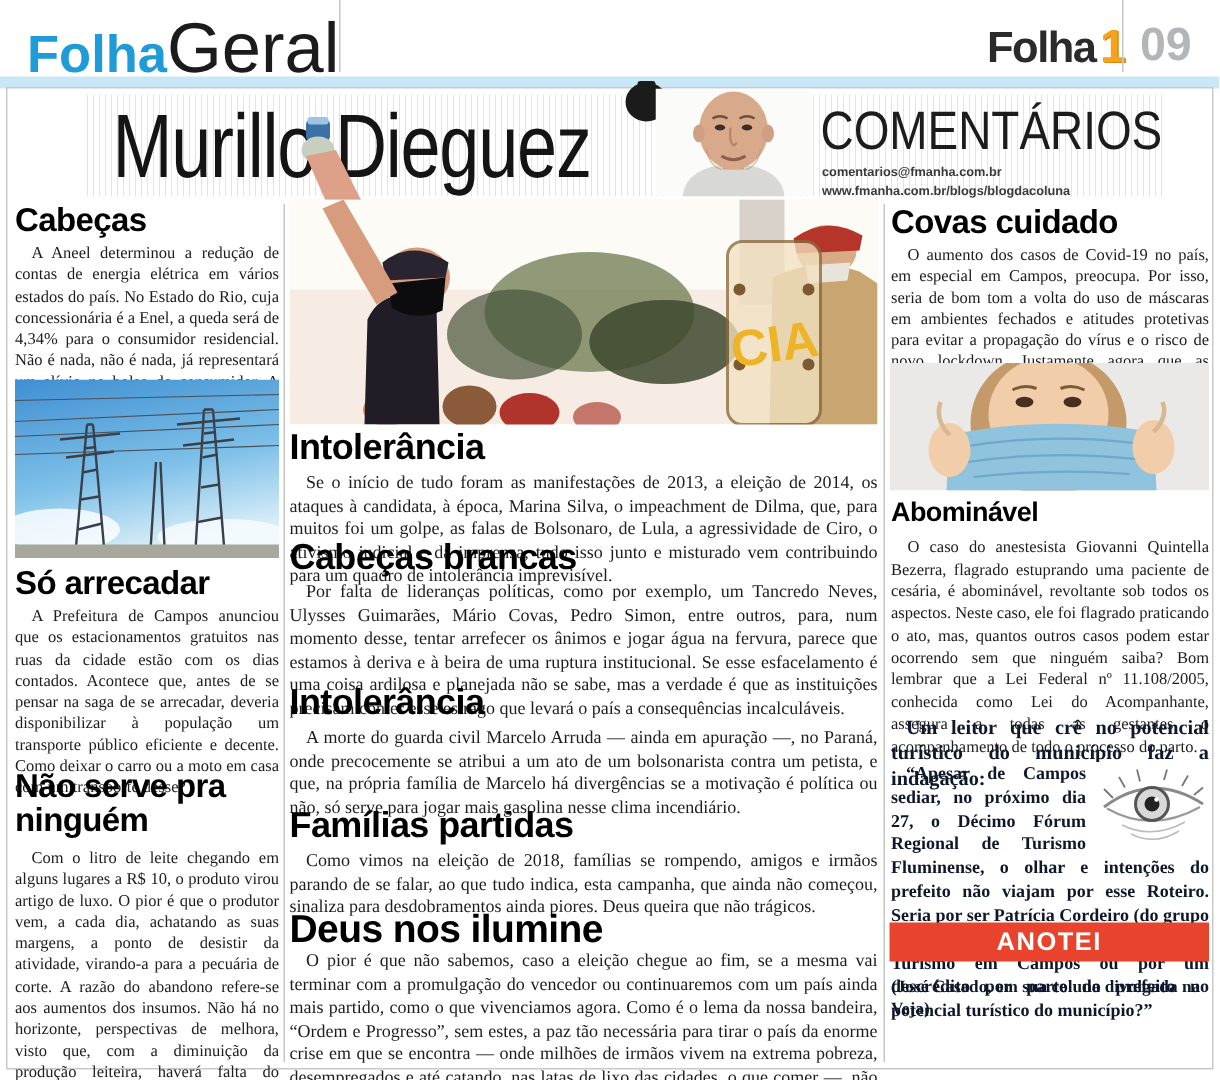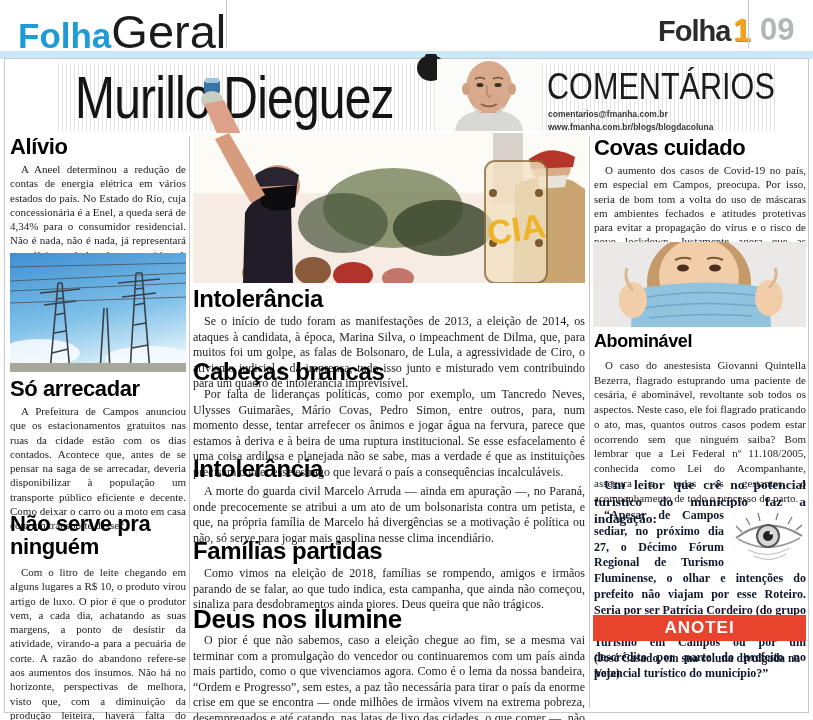--- a/index.html
+++ b/index.html
@@ -74,21 +74,21 @@
   <span class="cond sans" style="font-size:36px; font-weight:400; color:#1c1c1c; transform:scaleX(0.85);">COMENTÁRIOS</span>
 </div>
 <div class="abs sans" style="left:548px; top:108px; font-size:8.5px; font-weight:700; color:#3a3a3a; line-height:1.55;">
   <div>comentarios@fmanha.com.br</div>
   <div>www.fmanha.com.br/blogs/blogdacoluna</div>
 </div>
 
 <div class="abs vline" style="left:189px; top:136px; height:572px;"></div>
 <div class="abs vline" style="left:589px; top:136px; height:572px;"></div>
 
-<div class="abs hd" style="left:10px; top:136px; font-size:22px;">Alívio</div>
+<div class="abs hd" style="left:10px; top:136px; font-size:22px;">Cabeças</div>
 <div class="abs body-txt" style="left:10px; top:162px; width:176px; font-size:11px;">A Aneel determinou a redução de contas de energia elétrica em vários estados do país. No Estado do Rio, cuja concessionária é a Enel, a queda será de 4,34% para o consumidor residencial. Não é nada, não é nada, já representará um alívio no bolso do consumidor. A queda abrange todos os municípios da região.</div>
 
 <svg class="abs photo" style="left:10px; top:253px;" width="176" height="119" viewBox="0 0 176 119">
   <defs>
     <linearGradient id="sky" x1="0" y1="0" x2="0.3" y2="1">
       <stop offset="0" stop-color="#3f8fd2"></stop>
         <stop offset="0.6" stop-color="#7ec0e8"></stop>
         <stop offset="1" stop-color="#d8edf8"></stop>
     </linearGradient>
   </defs>

